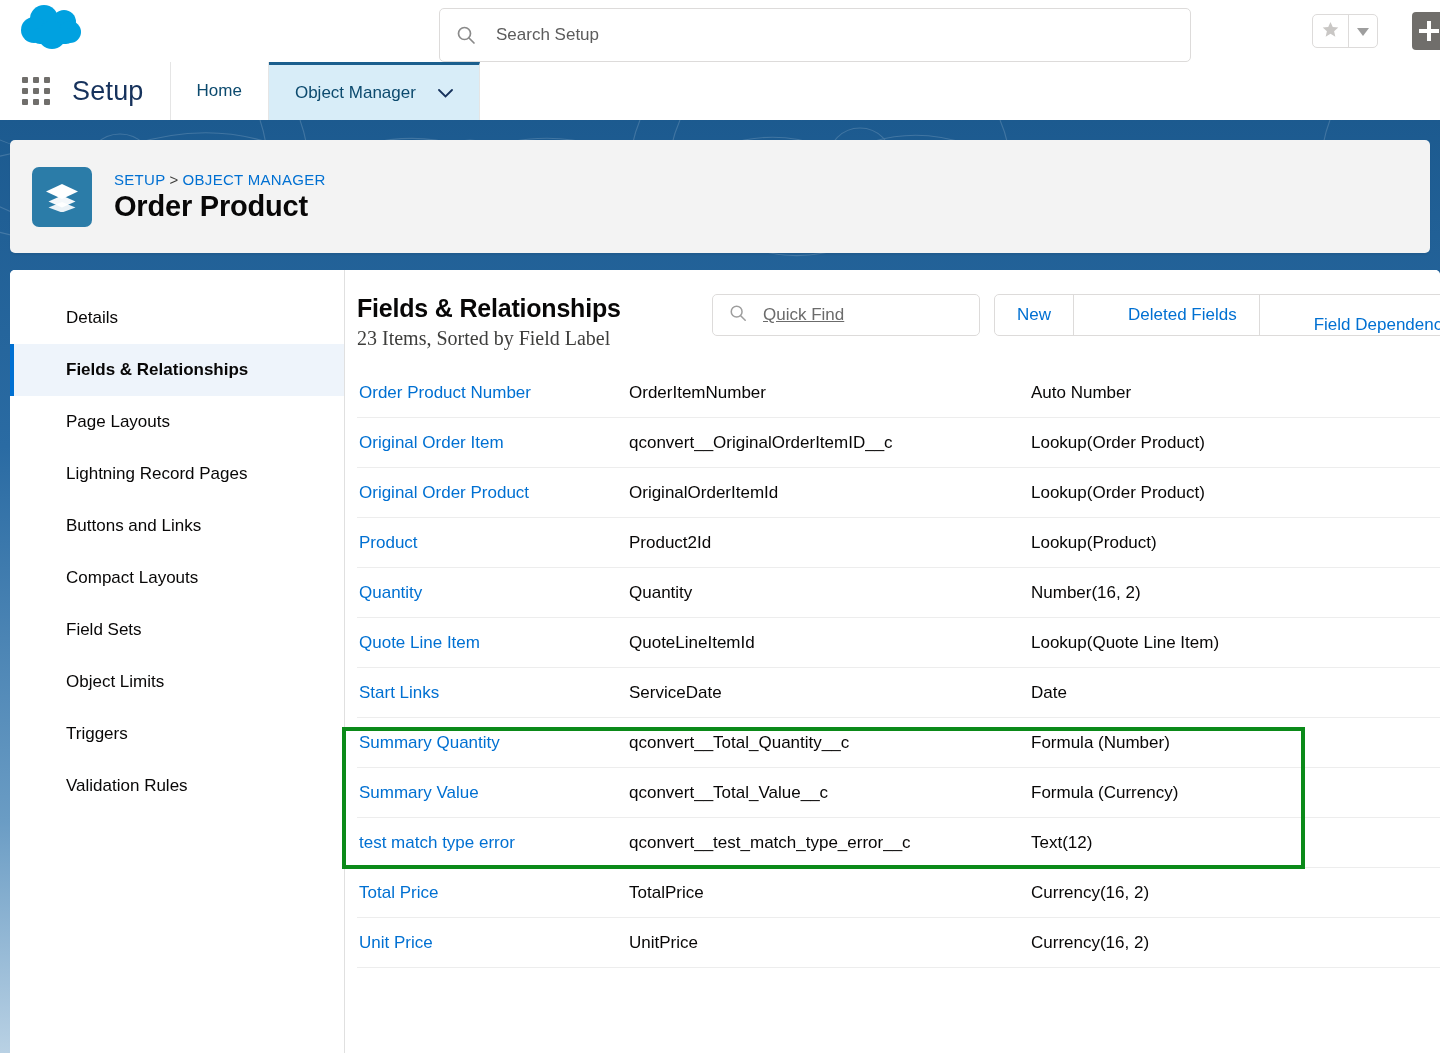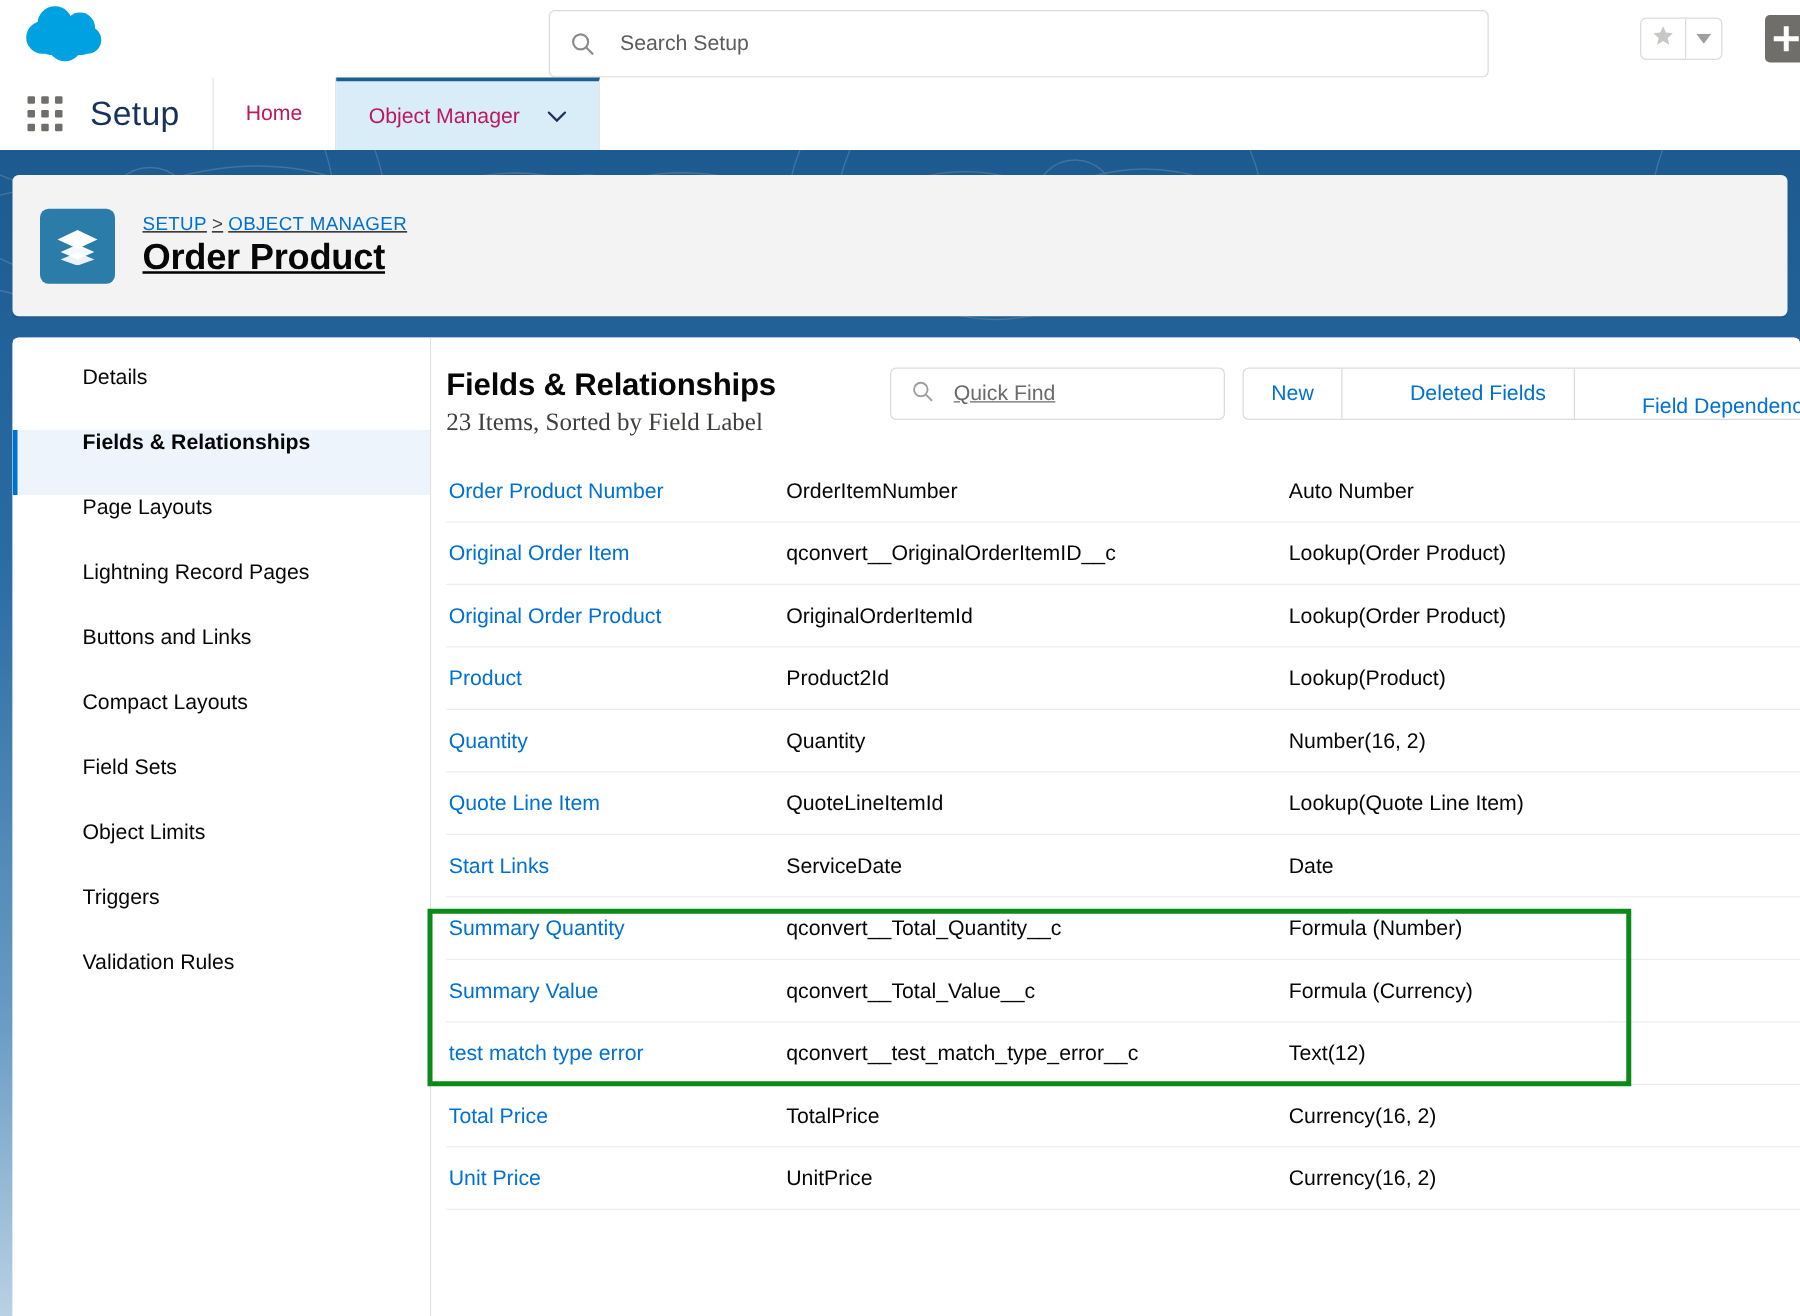--- a/index.html
+++ b/index.html
@@ -68,21 +68,21 @@
     border-right: 1px solid #e5e5e5;
   }
   .app-grid {
     display: grid; grid-template-columns: repeat(3, 6px);
     grid-gap: 5px; margin-right: 22px;
   }
   .app-grid i { width: 6px; height: 6px; background: #706e6b; border-radius: 1px; display: block; }
   .setup-title { font-size: 27px; color: #16325c; font-weight: 400; letter-spacing: .2px; }
   .nav-tab {
     display: flex; align-items: center; justify-content: flex-start;
-    padding: 0 26px; font-size: 17px; color: #be185d;
+    padding: 0 26px; font-size: 17px; color: #0c4a6e;
     border-right: 1px solid #e5e5e5;
     position: relative;
   }
   .nav-tab.active {
     background: #d8edf8;
     border-top: 3px solid #1b5f8e;
   }
   .nav-tab .caret { margin-left: 22px; }
 
   
@@ -107,21 +107,21 @@
     display: flex; align-items: center;
     padding-left: 22px;
     box-shadow: 0 2px 2px rgba(0,0,0,.06);
   }
   .obj-icon {
     width: 60px; height: 60px; border-radius: 7px;
     background: #2b7ca8;
     display: flex; align-items: center; justify-content: center;
     flex: 0 0 auto;
   }
-  .header-text { margin-left: 22px; text-decoration: underline; }
+  .header-text { margin-left: 22px; }
   .breadcrumb {
     font-size: 15px; color: #0070d2; letter-spacing: .3px;
     margin-bottom: 2px;
   }
   .breadcrumb .sep { color: #3e3e3c; margin: 0 4px; }
   .breadcrumb a { color: #0070d2; text-decoration: none; }
   .page-title {
     font-size: 29px; color: #080707; font-weight: bold; letter-spacing: -.2px;
   }
 
@@ -134,21 +134,21 @@
     display: flex;
     overflow: hidden;
   }
   .sidebar {
     width: 335px; flex: 0 0 335px;
     padding-top: 22px;
     border-right: 1px solid #e0e0e0;
     background: #fff;
   }
   .side-item {
-    height: 52px; display: flex; align-items: flex-start;
+    height: 52px; display: flex; align-items: center;
     padding-left: 52px;
     font-size: 17px; color: #080707;
     border-left: 4px solid transparent;
     position: relative;
   }
   .side-item.active {
     background: #eef4fb;
     border-left: 4px solid #0070d2;
     font-weight: bold;
   }

